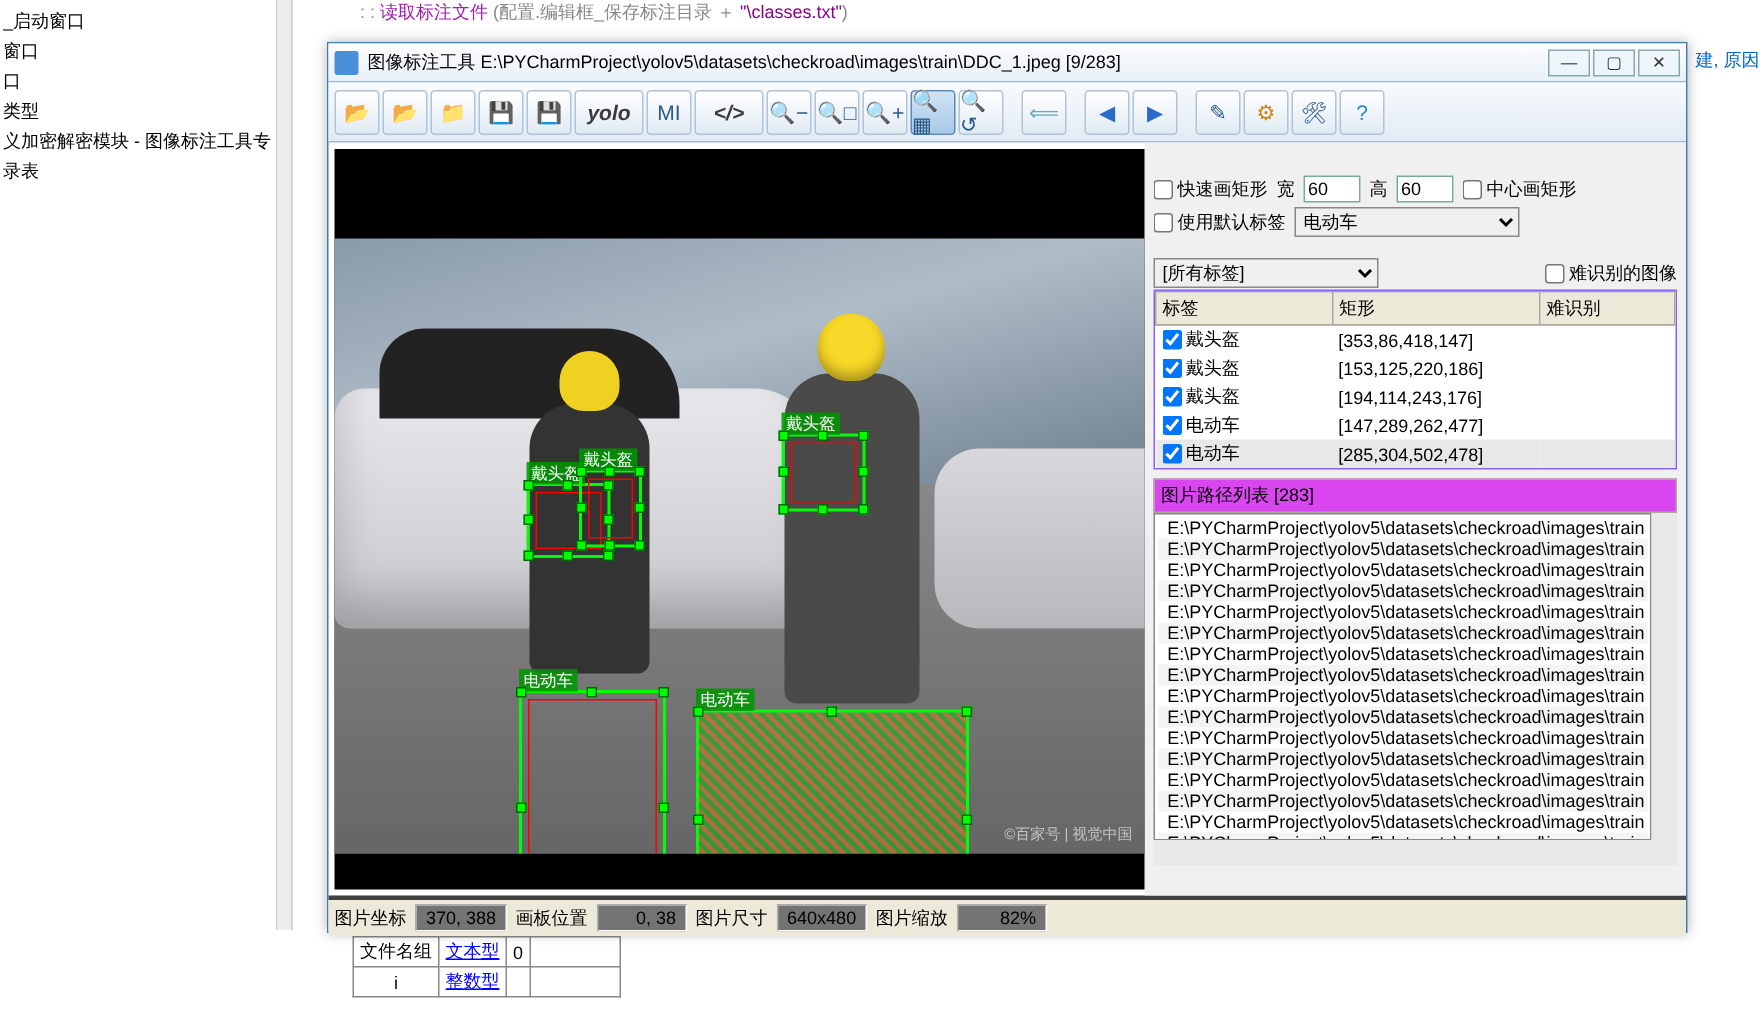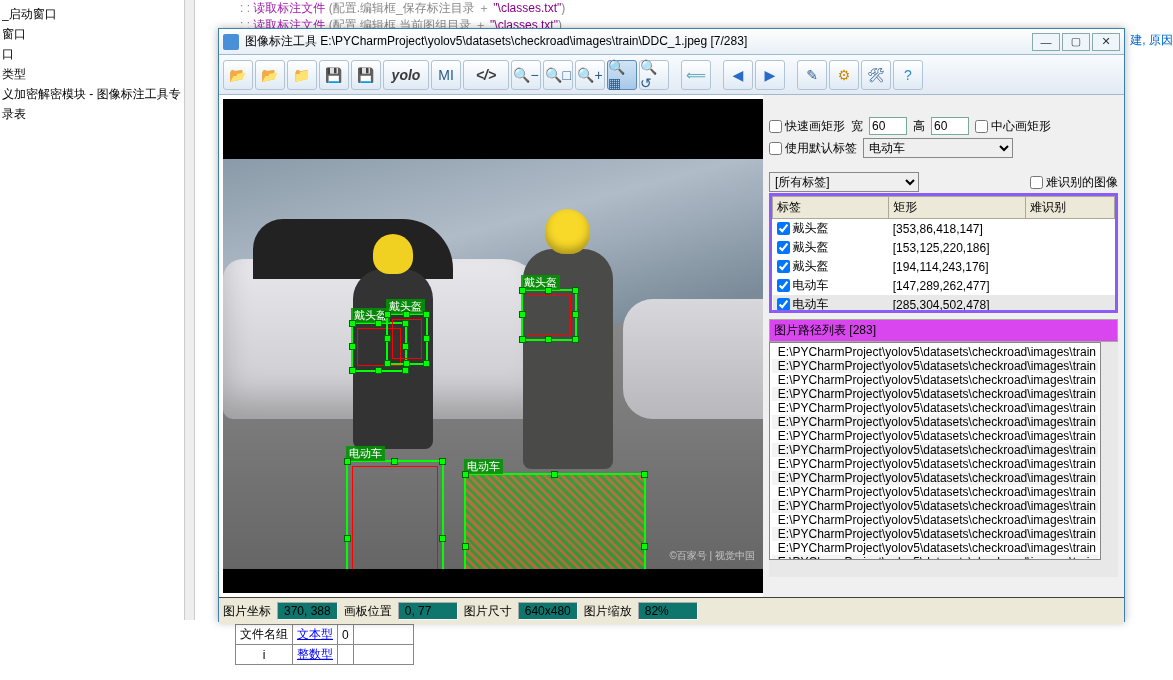--- a/index.html
+++ b/index.html
@@ -55,34 +55,34 @@
 .handle { position:absolute; width:7px; height:7px; background:#0f0; border:1px solid #060; }
 .innerbox { position:absolute; inset:4px; border:1px solid #f00; }
 
 
 .right-panel { flex: 1; padding: 20px 6px; display: flex; flex-direction: column; gap: 0; background: #f0f0f0; }
 .rp-row { display: flex; align-items: center; gap: 6px; height: 22px; }
 .rp-row label { display: flex; align-items: center; gap: 3px; }
 .rp-row input[type=text] { width: 38px; border: 1px solid #7a9; padding: 1px 2px; }
 .rp-row select { border: 1px solid #888; padding: 1px; }
 .rp-row .wide-select { width: 150px; }
-.rp-label-table { border: 3px solid #8b5cf6; background: #fff; height: 120px; overflow: auto; }
+.rp-label-table { border: 1px solid #8b5cf6; background: #fff; height: 120px; overflow: auto; }
 .rp-label-table table { width: 100%; border-collapse: collapse; }
 .rp-label-table th { background: #ece9d8; border: 1px solid #aca899; text-align: left; padding: 2px 4px; font-weight: normal; }
 .rp-label-table td { padding: 1px 4px; border-bottom: 0; }
 .rp-label-table input[type=checkbox] { vertical-align: middle; margin-right: 3px; }
 .rp-path-header { background: #d946ef; border: 1px solid #aca899; padding: 2px 4px; }
 .rp-paths { border: 1px solid #888; background: #fff; flex: 1; overflow: auto; font-family: "SimSun", monospace; padding: 2px; line-height: 14px; white-space: nowrap; }
 .rp-paths div { padding: 0 2px; text-align: right; }
 .rp-paths div.alt { background: #f4f4f4; }
 .scrollbar-v { width:17px; background:#e8e8e8; }
 .scrollbar-h { height:17px; background:#e8e8e8; }
 
-.statusbar { height: 27px; background: #ece9d8; border-top: 1px solid #404040; display: flex; align-items: center; }
-.statusbar .cell { border: 1px inset #fff; padding: 1px 6px; margin: 1px 2px; min-width: 60px; background:#0f766e; }
+.statusbar { height: 27px; background: #ece9d8; border-top: 3px solid #404040; display: flex; align-items: center; text-align: right; }
+.statusbar .cell { border: 1px inset #fff; padding: 1px 6px; margin: 1px 2px; min-width: 60px; background:#737373; }
 .statusbar .lbl { padding: 0 4px; }
 
 
 .h-tl{top:-4px;left:-4px}.h-tr{top:-4px;right:-4px}.h-bl{bottom:-4px;left:-4px}.h-br{bottom:-4px;right:-4px}
 .h-tm{top:-4px;left:50%;margin-left:-4px}.h-bm{bottom:-4px;left:50%;margin-left:-4px}
 .h-ml{top:50%;left:-4px;margin-top:-4px}.h-mr{top:50%;right:-4px;margin-top:-4px}
 </style>
 </head>
 <body>
 
@@ -100,21 +100,20 @@
       <div></div>
       <div></div>
       <div></div>
       <div>义加密解密模块 - 图像标注工具专</div>
       <div>录表</div>
     </div>
   <div class="bg-splitter"></div>
   <div class="bg-arrow">↓</div>
   <div class="bg-code">
     <div>: : <span class="red">读取标注文件</span> <span>(配置.编辑框_保存标注目录  ＋  </span><span class="purple">"\classes.txt"</span><span>)</span></div>
-    <div>: : <span class="red">读取标注文件</span> <span>(配置 编辑框 当前图组目录  ＋  </span><span class="purple">"\classes txt"</span><span>)</span></div>
   </div>
   <div class="bg-right">建, 原因</div>
   <table class="bg-table">
     <tbody>
         <tr>
           <td>文件名组</td>
           <td><a>文本型</a></td>
           <td>0</td>
           <td style="width:60px"></td>
         </tr>
@@ -124,21 +123,21 @@
           <td></td>
           <td></td>
         </tr>
   </tbody>
     </table>
 </div>
 
 <div class="window">
   <div class="titlebar">
     <div class="titlebar-icon"></div>
-    <div class="titlebar-text">图像标注工具 E:\PYCharmProject\yolov5\datasets\checkroad\images\train\DDC_1.jpeg [7/283]</div>
+    <div class="titlebar-text">图像标注工具 E:\PYCharmProject\yolov5\datasets\checkroad\images\train\DDC_1.jpeg [9/283]</div>
     <div class="titlebar-btns">
       <div class="titlebar-btn">—</div>
       <div class="titlebar-btn">▢</div>
       <div class="titlebar-btn">✕</div>
     </div>
   </div>
 
   <div class="toolbar">
     <div class="tb-btn">📂</div>
     <div class="tb-btn">📂</div>
@@ -327,19 +326,19 @@
         <div class="scrollbar-v"></div>
       </div>
       <div class="scrollbar-h"></div>
     </div>
   </div>
 
   <div class="statusbar">
     <span class="lbl">图片坐标</span>
     <span class="cell">370, 388</span>
     <span class="lbl">画板位置</span>
-    <span class="cell">0, 77</span>
+    <span class="cell">0, 38</span>
     <span class="lbl">图片尺寸</span>
     <span class="cell">640x480</span>
     <span class="lbl">图片缩放</span>
     <span class="cell">82%</span>
   </div>
 </div>
 
 </body></html>

